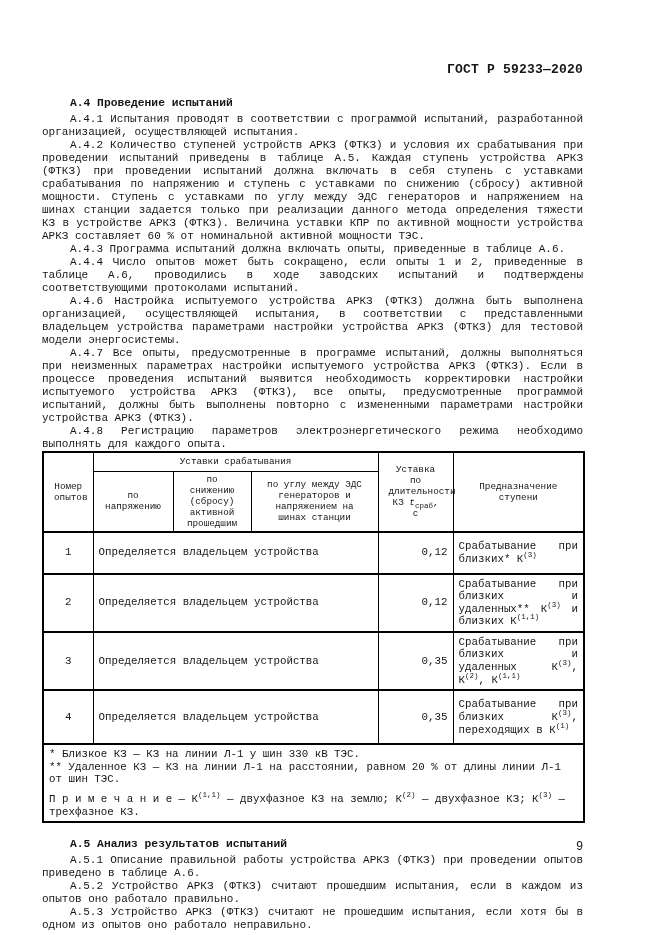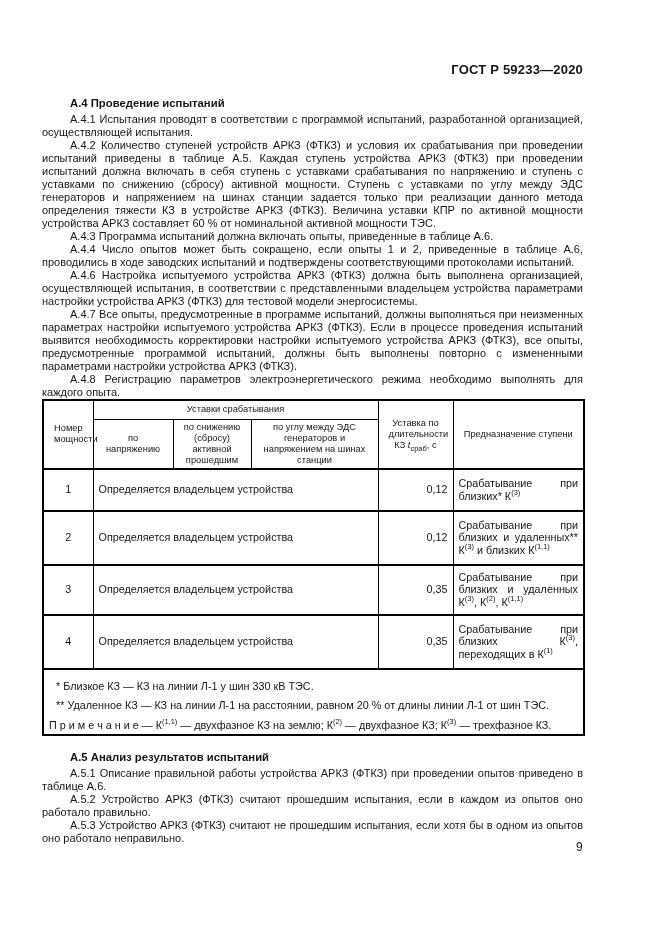--- a/index.html
+++ b/index.html
@@ -1,20 +1,20 @@
 <!DOCTYPE html>
 <html><head>
 <meta charset="utf-8">
 <style>
   html,body{margin:0;padding:0;background:#ffffff;}
   .page{
     position:relative;
     width:661px;height:935px;
     background:#ffffff;
-    font-family:Liberation Sans, sans-serif;
+    font-family:Liberation Mono, monospace;
     color:#161616;
     box-sizing:border-box;
     padding:62px 78px 0 42px;
     overflow:hidden;
   }
   .doc-header{
     text-align:right;
     font-weight:bold;
     font-size:13px;
     letter-spacing:.2px;
@@ -69,21 +69,21 @@
   tr.r1 td{height:34px;}
   tr.r2 td{height:46px;}
   tr.r3 td{height:42px;}
   tr.r4 td{height:46px;}
   td.tfoot-cell{
     font-size:10.3px;
     line-height:13px;
     padding:5px 10px 7px 18px;
     vertical-align:top;
   }
-  .footnote{margin:7px;}
+  .footnote{margin:0;}
   .tbl-note{margin:7px 0 0 0;}
   sup{font-size:7.5px;line-height:0;vertical-align:super;}
   sub{font-size:7.5px;line-height:0;vertical-align:sub;}
   .sec-gap{margin-top:15px;}
   .page-number{
     position:absolute;
     left:576px;top:840px;
     font-size:12px;
   }
 </style>
@@ -110,21 +110,21 @@
     <colgroup>
       <col style="width:50px">
         <col style="width:80px">
         <col style="width:78px">
       <col style="width:127px">
         <col style="width:75px">
         <col style="width:131px">
     </colgroup>
     <thead>
       <tr class="th-group">
-        <th rowspan="2">Номер мощности</th>
+        <th rowspan="2">Номер опытов</th>
         <th colspan="3">Уставки срабатывания</th>
         <th rowspan="2">Уставка по длительности КЗ <i>t</i><sub>сраб</sub>, с</th>
         <th rowspan="2">Предназначение ступени</th>
       </tr>
       <tr class="th-sub">
         <th>по напряжению</th>
         <th>по снижению (сбросу) активной прошедшим</th>
         <th>по углу между ЭДС генераторов и напряжением на шинах станции</th>
       </tr>
     </thead>

